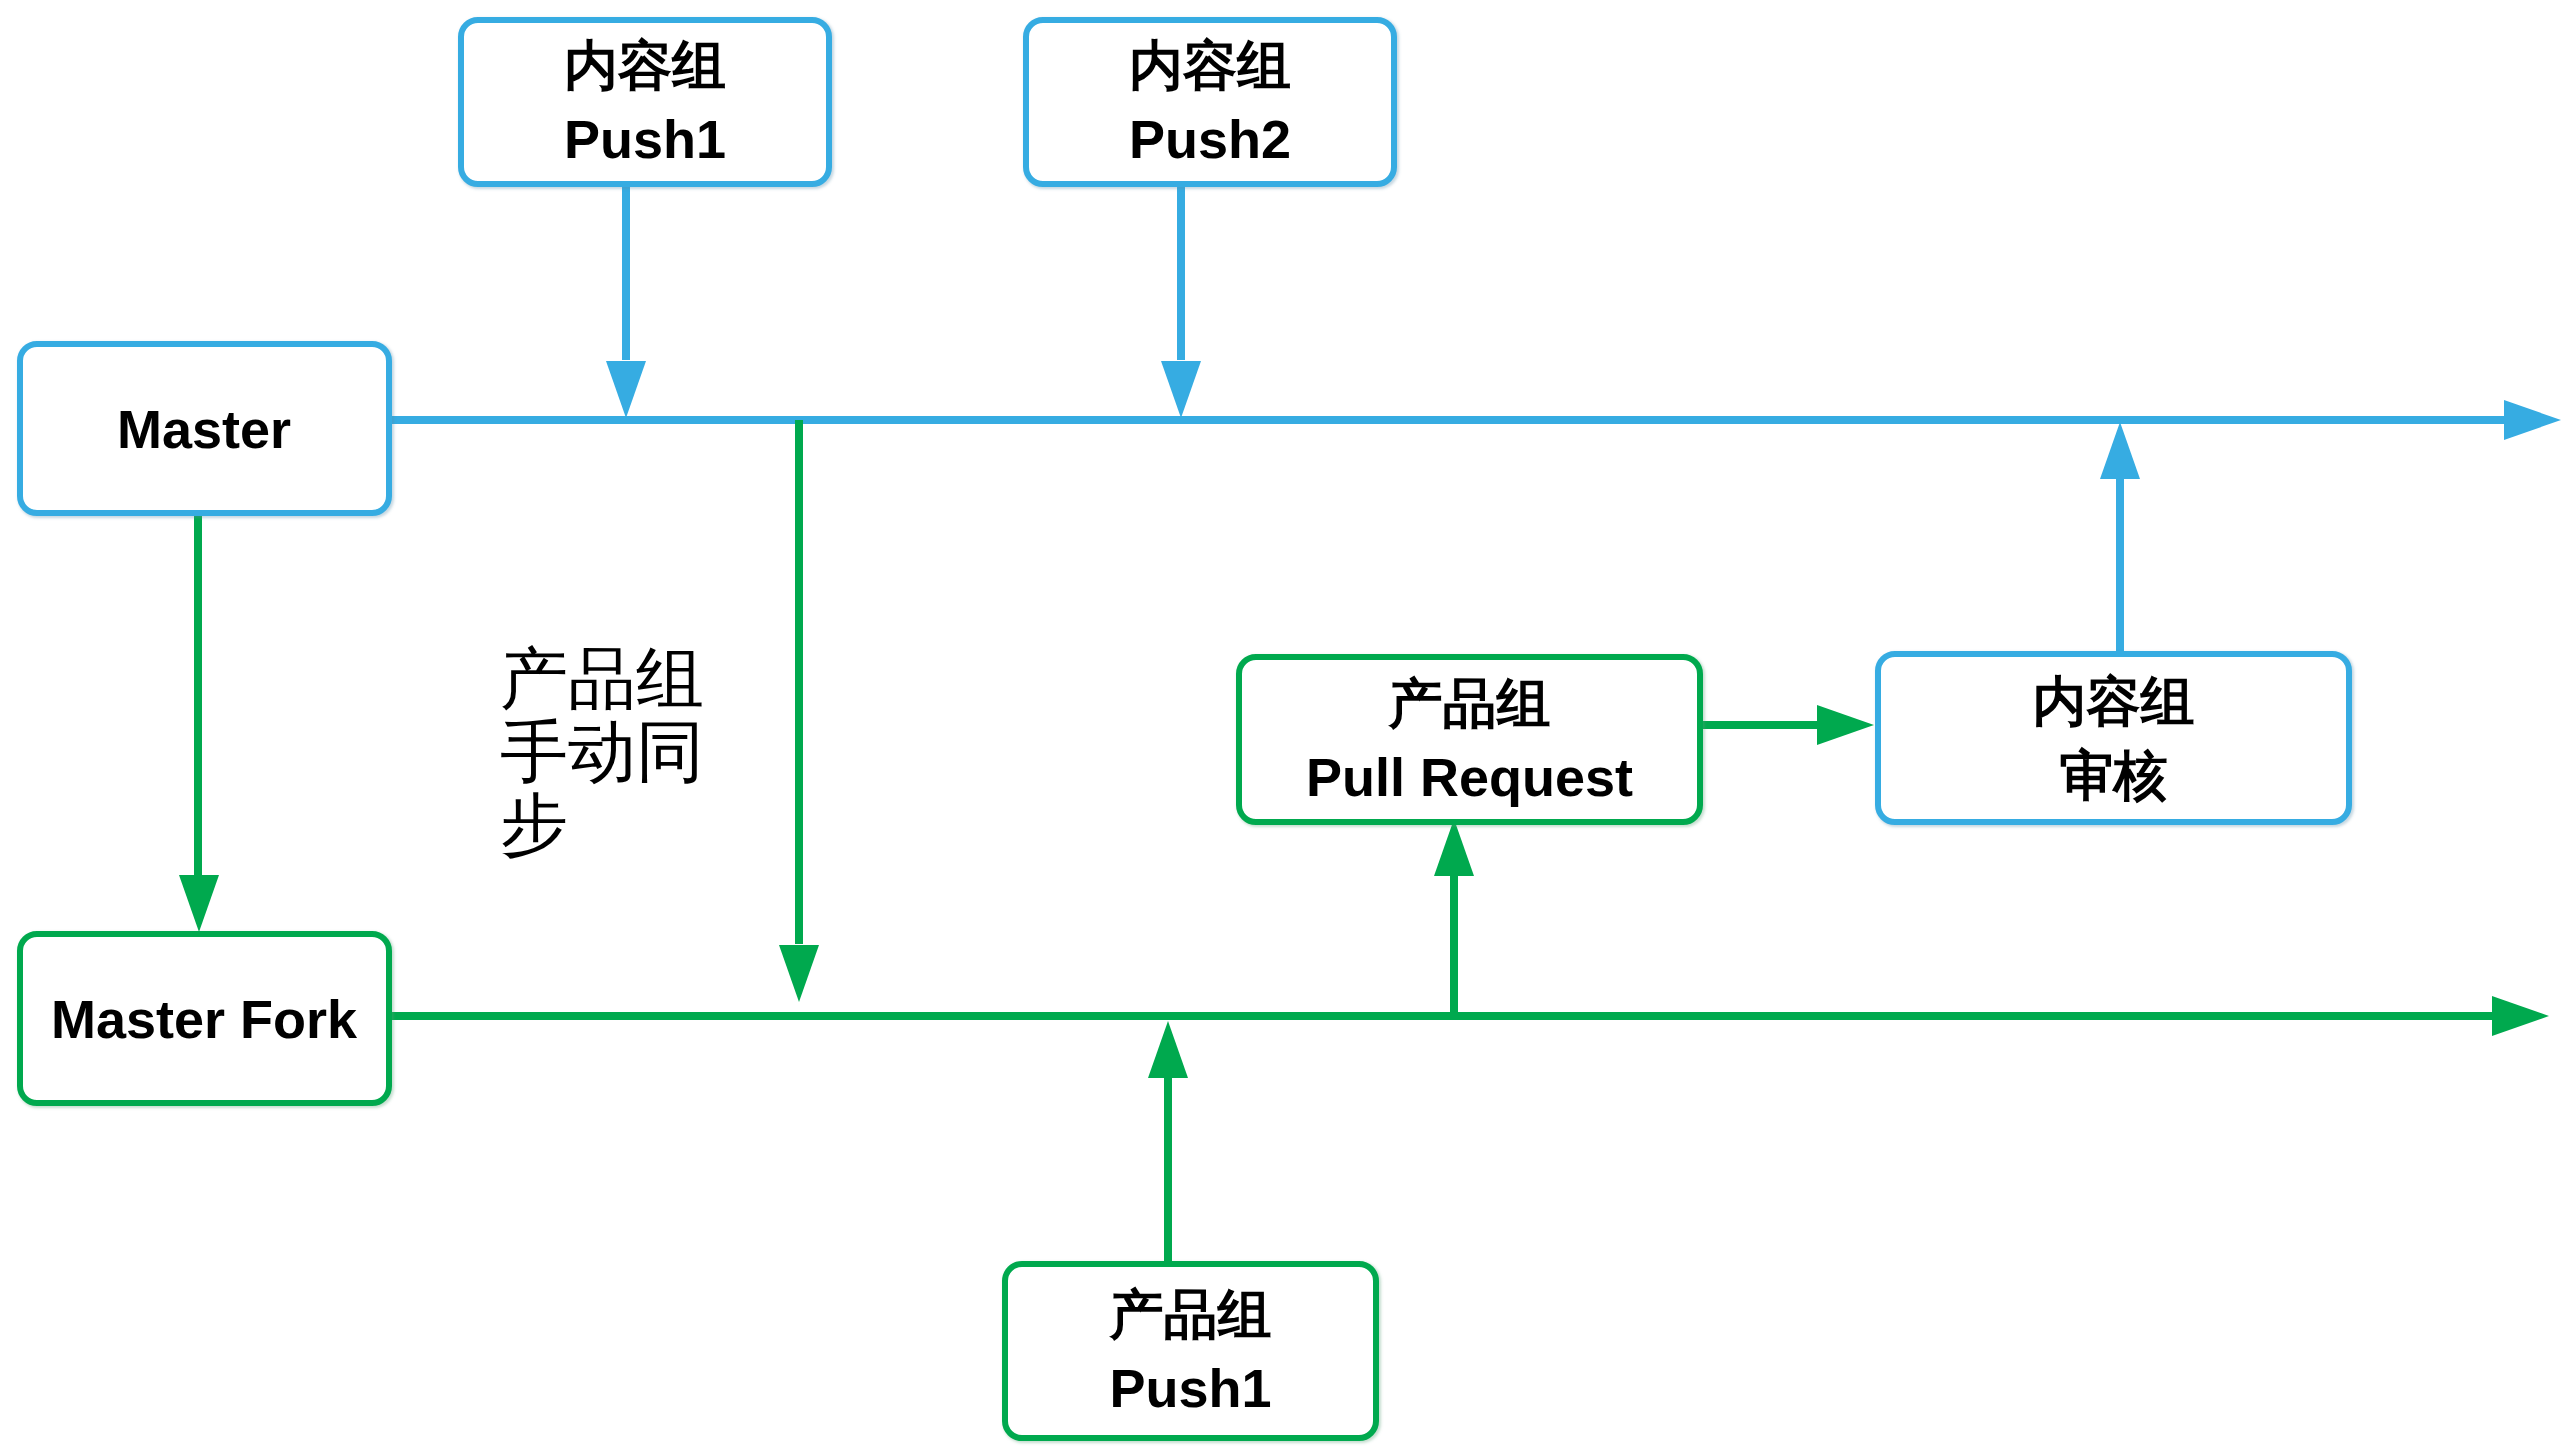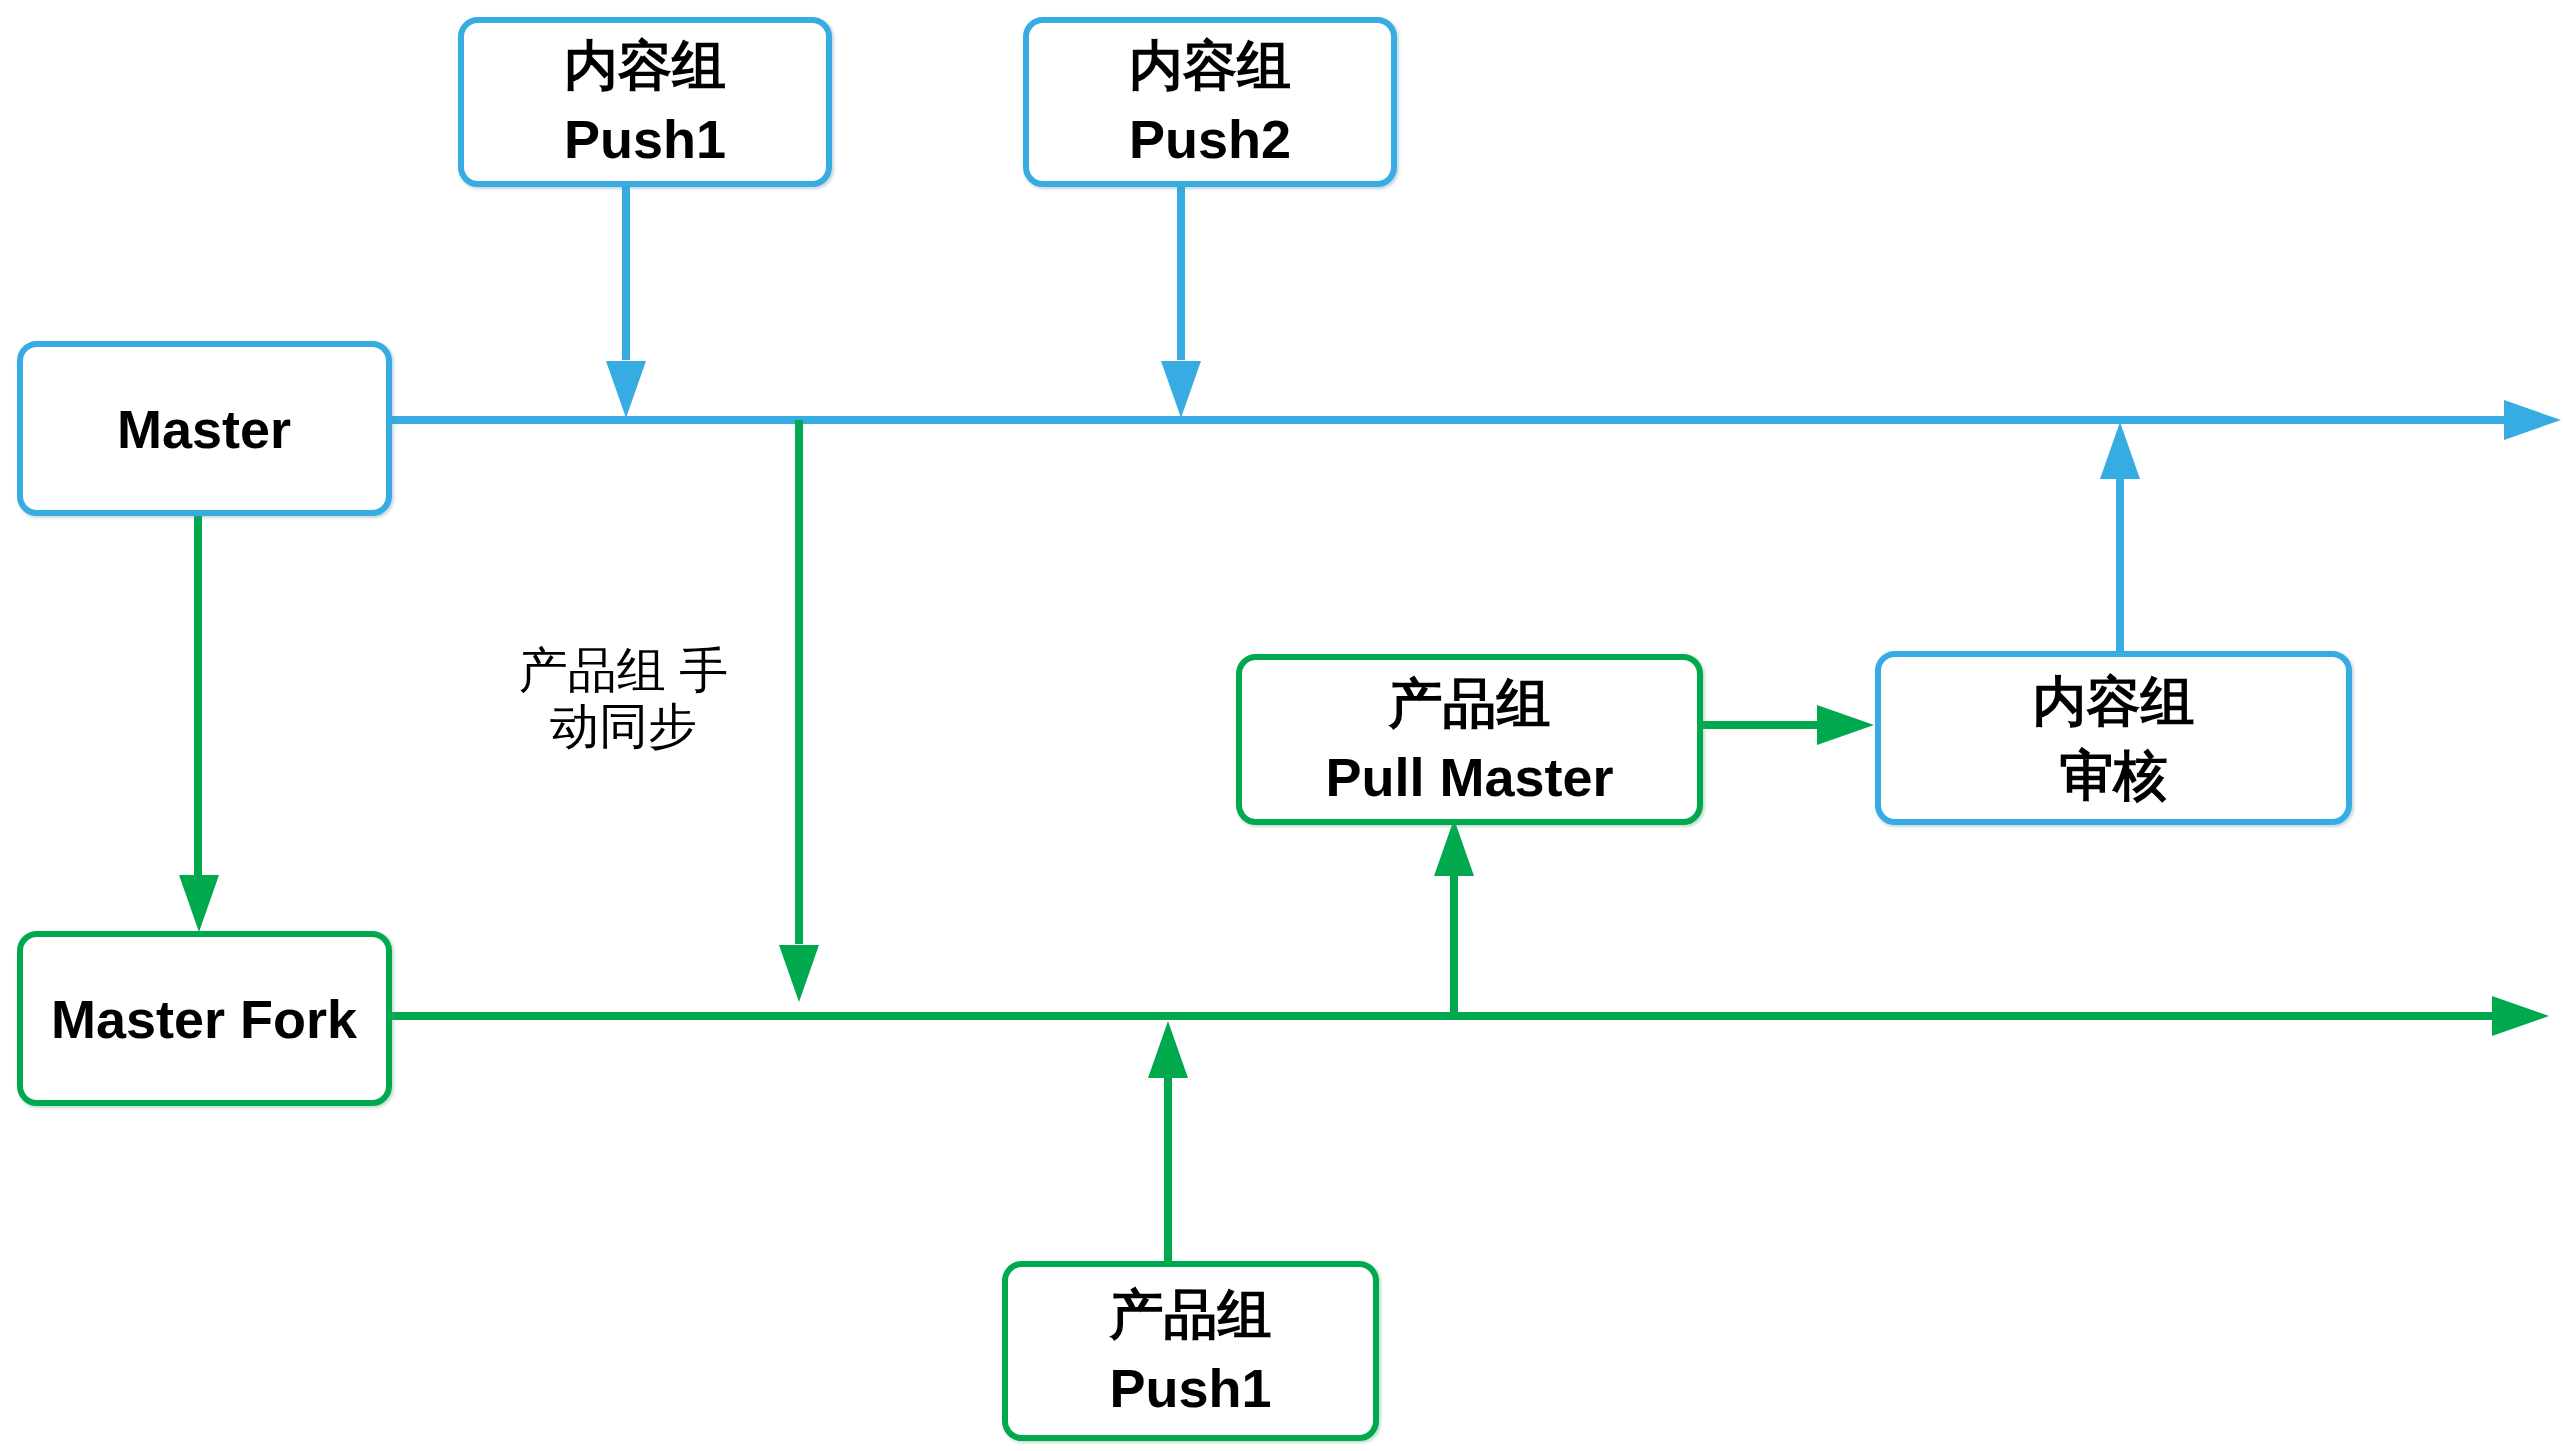--- a/index.html
+++ b/index.html
@@ -40,21 +40,21 @@
   .arrow.right.blue{border-left:57px solid var(--blue);}
   .arrow.right.green{border-left:57px solid var(--green);}
   .arrow.down{border-left:20px solid transparent;border-right:20px solid transparent;}
   .arrow.down.blue{border-top:57px solid var(--blue);}
   .arrow.down.green{border-top:57px solid var(--green);}
   .arrow.up{border-left:20px solid transparent;border-right:20px solid transparent;}
   .arrow.up.blue{border-bottom:57px solid var(--blue);}
   .arrow.up.green{border-bottom:57px solid var(--green);}
   
   .float-label{
-    position:absolute;text-align:center;font-size:49px;line-height:56px;
+    position:absolute;font-size:68px;line-height:73px;
   }
   
   #box-content-push1{left:458px;top:16.5px;width:374px;height:170px;}
   #box-content-push2{left:1023px;top:16.5px;width:374px;height:170px;}
   #box-master{left:16.5px;top:341px;width:375px;height:175px;}
   #box-master-fork{left:16.5px;top:931px;width:375px;height:175px;}
   #box-pull-request{left:1236px;top:654px;width:467px;height:171px;}
   #box-review{left:1875px;top:651px;width:477px;height:174px;}
   #box-product-push1{left:1002px;top:1261px;width:377px;height:180px;}
 
@@ -134,21 +134,21 @@
   <div class="box green" id="box-master-fork">
     <span>Master Fork</span>
   </div>
 
   <div class="box blue" id="box-master">
     <span>Master</span>
   </div>
 
   <div class="box green" id="box-pull-request">
     <span>产品组</span>
-    <span>Pull Master</span>
+    <span>Pull Request</span>
   </div>
 
   <div class="box blue" id="box-review">
     <span>内容组</span>
     <span>审核</span>
   </div>
 
   <div class="box green" id="box-product-push1">
     <span>产品组</span>
     <span>Push1</span>

